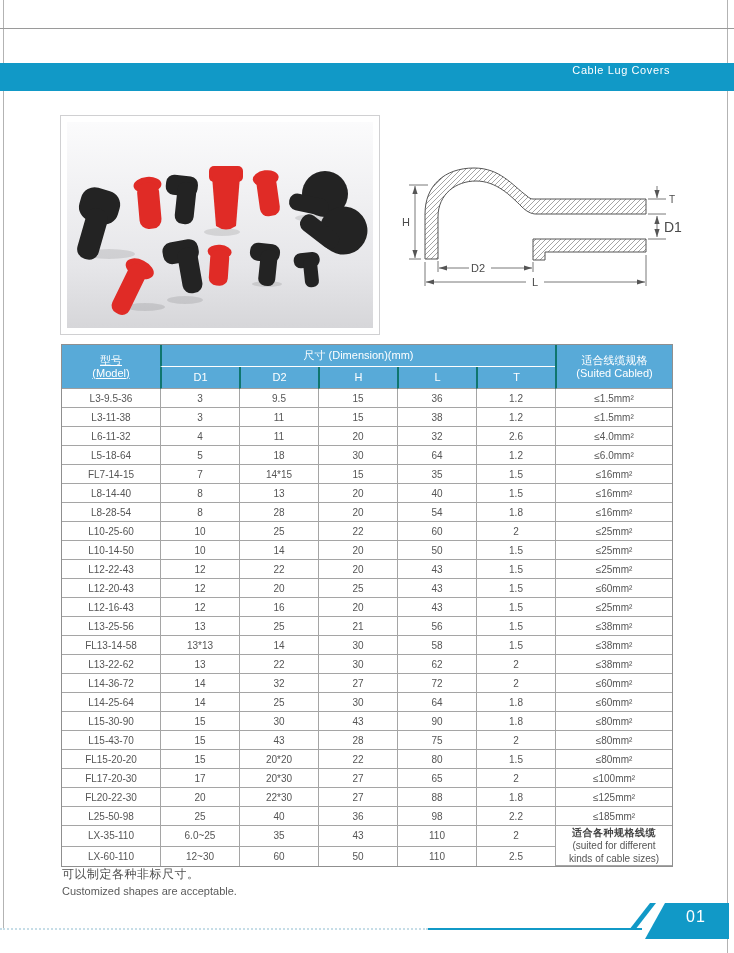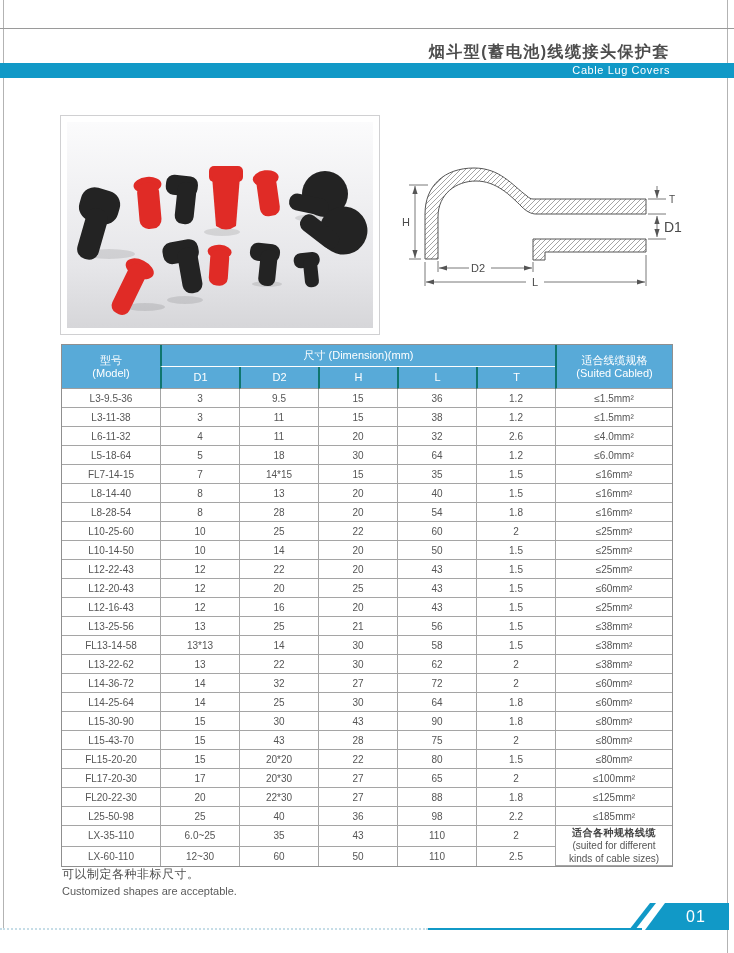--- a/index.html
+++ b/index.html
@@ -10,42 +10,42 @@
   }
   .edge { position:absolute; top:0; width:1px; background:#b3b3b3; }
   .edge.left  { left:3px; height:929px; }
   .edge.right { left:727px; height:953px; }
   .topline { position:absolute; left:0; top:28px; width:734px; height:1px; background:#9a9a9a; }
 
   .title-cn {
     position:absolute; top:42px; right:64px; font-size:16px; font-weight:bold;
     color:#4d4d4d; letter-spacing:1.5px;
   }
-  .cyan-bar { position:absolute; left:0; top:63px; width:734px; height:15px; background:var(--accent); }
+  .cyan-bar { position:absolute; left:0; top:63px; width:734px; height:28px; background:var(--accent); }
   .cyan-bar span {
     position:absolute; right:64px; top:0; line-height:15px; font-size:11px;
     color:#fff; letter-spacing:0.6px;
   }
 
   .photo-frame {
     position:absolute; left:60px; top:115px; width:306px; height:206px;
     border:1px solid #d0d0d2; background:#fff; padding:6px;
   }
 
   .diagram { position:absolute; left:398px; top:142px; width:292px; height:156px; }
   .diagram text { fill:#4a4a4a; font-family:"Liberation Sans",sans-serif; }
 
   .table-wrap { position:absolute; left:61px; top:344px; border:1px solid #8f8f8f; }
   table.spec { border-collapse:separate; border-spacing:0; table-layout:fixed; width:610px; }
   table.spec th {
     background:var(--thead); color:#fff; font-weight:normal; padding:0;
     border-left:2px solid #0f766e; border-bottom:1px solid #9e9e9e;
     font-size:11px; line-height:1.15; vertical-align:middle; text-align:center;
   }
-  table.spec th.no-left { border-left:none; }
+  table.spec th.no-left { border-left:none;text-decoration:underline; }
   table.spec th.group { border-bottom:1px solid #fff; height:21px; }
   table.spec tr.h1 th { height:21px; }
   table.spec tr.h2 th { height:21px; }
   table.spec td {
     border-left:1px solid #a5a5a5; border-bottom:1px solid #a5a5a5;
     height:18px; padding:0; text-align:center; vertical-align:middle;
     font-size:10px; color:#555;
   }
   table.spec td:first-child { border-left:none; }
   table.spec tr:last-child td { border-bottom:none; }
@@ -61,39 +61,38 @@
   .weblink {
     position:absolute; top:906px; right:88px; font-size:16px; color:#9b9b9b;
     letter-spacing:0.4px;
   }
   .ribbon-stripe {
     position:absolute; left:629px; top:903px; width:27px; height:27px;
     background:var(--accent);
     clip-path:polygon(21px 0, 27px 0, 6px 100%, 0 100%);
   }
   .ribbon {
-    position:absolute; left:645px; top:903px; width:84px; height:27px;
+    position:absolute; left:645px; top:903px; width:84px; height:36px;
     background:var(--accent);
     clip-path:polygon(20px 0, 100% 0, 100% 100%, 0 100%);
   }
   .ribbon span {
     position:absolute; left:24px; top:0; width:54px; text-align:center;
     line-height:27px; color:#fff; font-size:16px; letter-spacing:1px;
   }
 </style>
 </head>
 <body>
 
 <div id="page" style="--accent: #1199c7; --thead: #58aad8;">
 
   <div class="edge left"></div>
   <div class="edge right"></div>
   <div class="topline"></div>
 
-  <div class="title-cn">烟斗型(蓄电池)线缆接头保护套</div>
   <div class="cyan-bar">
     <span>Cable Lug Covers</span>
   </div>
 
   <div class="photo-frame">
     <svg width="306" height="206" viewBox="0 0 306 206">
       <defs>
         <linearGradient id="pbg" x1="0" y1="0" x2="0" y2="1">
           <stop offset="0" stop-color="#fbfbfc"></stop>
           <stop offset="0.7" stop-color="#e6e6e9"></stop>

